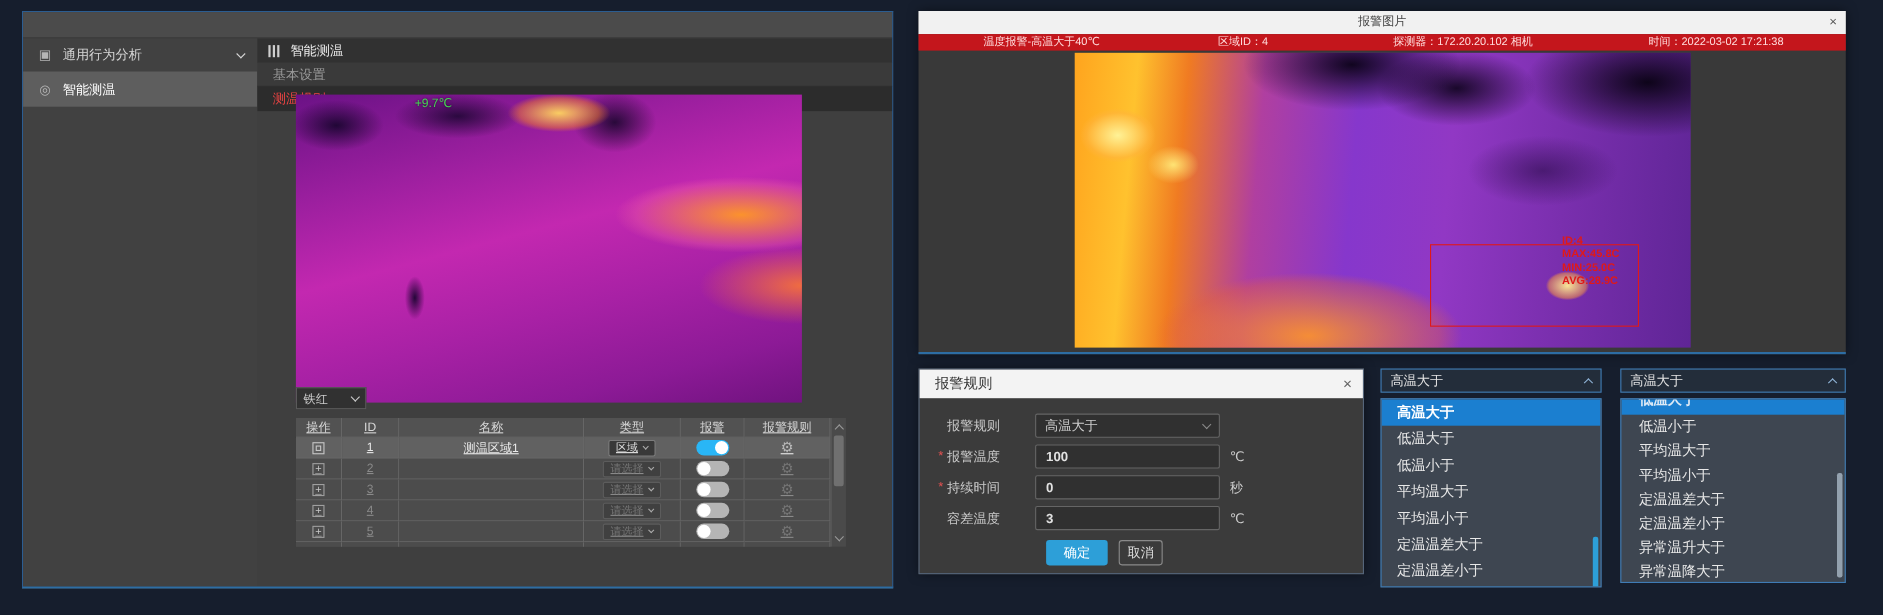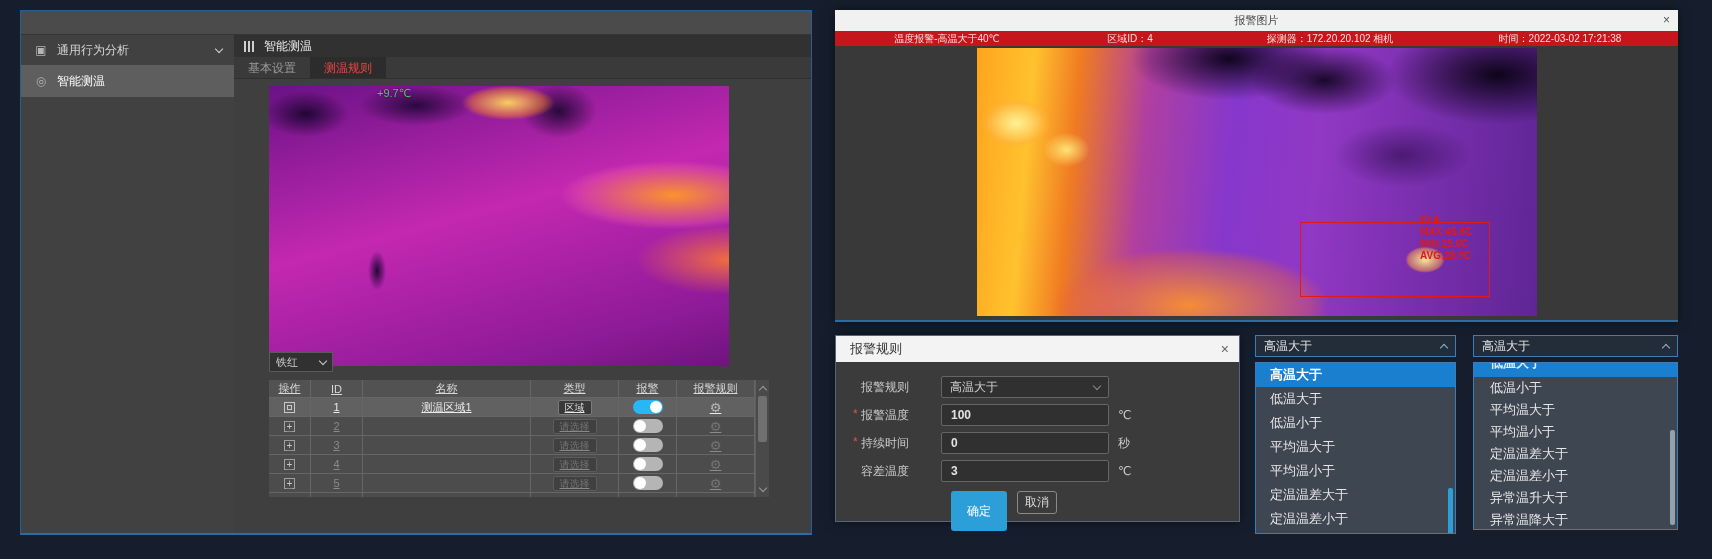--- a/index.html
+++ b/index.html
@@ -15,21 +15,21 @@
   .sb-item .ico{width:16px;margin-right:8px;color:#b5b5b5;font-size:12px;text-align:center;}
   .sb-item .lbl{flex:1;}
   .sb-item.sel{background:#5e5e5e;height:32px;color:#fff;}
   .cv{width:6px;height:6px;border-right:1px solid currentColor;border-bottom:1px solid currentColor;
       display:inline-block;transform:rotate(45deg);margin-top:-3px;}
   .cv.up{transform:rotate(-135deg);margin-top:3px;}
   .lw-main{position:absolute;left:213px;top:24px;right:0;bottom:0;background:#3f3f3f;}
   .lw-header{height:22px;background:#313131;display:flex;align-items:center;padding-left:10px;color:#ececec;font-size:12px;}
   .bars{display:inline-flex;gap:2px;margin-right:10px;}
   .bars i{width:2px;height:11px;background:#cfcfcf;display:inline-block;}
-  .lw-tabs{height:22px;background:#3a3a3a;display:flex;border-bottom:1px solid #2f2f2f;}
+  .lw-tabs{height:22px;background:#3a3a3a;display:flex;border-bottom:1px solid #2f2f2f;flex-direction:column;}
   .tab{padding:0 14px;line-height:22px;font-size:12px;color:#9a9a9a;cursor:pointer;}
   .tab.active{background:#2c2c2c;color:#ef4444;}
   .thermal1{position:absolute;left:35px;top:51px;width:460px;height:280px;
     background:
       radial-gradient(60px 22px at 52% 6%, rgba(255,214,96,.95), rgba(255,140,30,.45) 60%, rgba(0,0,0,0) 78%),
       radial-gradient(140px 42px at 88% 39%, rgba(255,152,38,.95), rgba(243,96,160,.35) 68%, rgba(0,0,0,0) 82%),
       radial-gradient(120px 45px at 100% 62%, rgba(255,122,48,.85), rgba(0,0,0,0) 78%),
       radial-gradient(60px 32px at 8% 10%, rgba(22,5,44,.9), rgba(0,0,0,0) 72%),
       radial-gradient(80px 28px at 32% 7%, rgba(26,6,48,.85), rgba(0,0,0,0) 72%),
       radial-gradient(50px 36px at 63% 9%, rgba(20,5,40,.85), rgba(0,0,0,0) 76%),
@@ -43,21 +43,21 @@
   .t-grid{width:486px;}
   .t-row{display:flex;height:19px;}
   .t-row.hdr{height:18px;background:#525252;}
   .t-cell{border-right:1px solid #666;border-bottom:1px solid #666;display:flex;align-items:center;justify-content:center;
     font-size:11px;color:#cfcfcf;overflow:hidden;text-decoration:underline;}
   .t-row.hdr .t-cell{color:#d8d8d8;background:#525252;}
   .w-op{width:42px;}.w-id{width:52px;}.w-name{width:168px;}.w-type{width:88px;}.w-al{width:58px;}.w-rule{width:78px;}
   .t-row.r1 .t-cell{background:#616161;color:#eaeaea;}
   .t-row.dim .t-cell{background:#4c4c4c;color:#8a8a8a;}
   .chip{display:inline-flex;align-items:center;gap:5px;background:#393939;border:1px solid #7c7c7c;border-radius:2px;
-    padding:0 6px;height:15px;font-size:10px;color:#ddd;cursor:pointer;flex-direction:column;}
+    padding:0 6px;height:15px;font-size:10px;color:#ddd;cursor:pointer;}
   .chip .cv{width:4px;height:4px;color:#aaa;}
   .chip.dis{border-color:#5c5c5c;color:#757575;background:#404040;}
   .tg{width:30px;height:14px;border-radius:8px;background:#b5b5b5;position:relative;display:inline-block;cursor:pointer;}
   .tg::after{content:"";position:absolute;width:12px;height:12px;border-radius:50%;background:#fff;top:1px;left:1px;}
   .tg.on{background:#29b6f6;}
   .tg.on::after{left:17px;}
   .gear{font-size:13px;color:#b9b9b9;cursor:pointer;}
   .gear.dim{color:#757575;}
   .ic-frame{width:11px;height:11px;border:1px solid #c7c7c7;position:relative;display:inline-block;cursor:pointer;}
   .ic-frame::after{content:"";position:absolute;left:2px;top:2px;right:2px;bottom:2px;border:1px solid #c7c7c7;}
@@ -97,21 +97,21 @@
     font-size:13px;color:#333;padding-left:14px;}
   .rd-close{position:absolute;right:10px;top:0;line-height:26px;color:#666;font-size:14px;cursor:pointer;}
   .rd-row{position:absolute;left:0;height:22px;width:100%;}
   .rd-star{position:absolute;left:17px;top:3px;color:#e05050;font-size:12px;}
   .rd-lbl{position:absolute;left:25px;top:0;line-height:22px;font-size:12px;color:#c9c9c9;}
   .rd-ctrl{position:absolute;left:105px;top:0;width:168px;height:22px;background:#303030;border:1px solid #656565;
     border-radius:2px;color:#cfcfcf;font-size:12px;display:flex;align-items:center;justify-content:space-between;padding:0 8px;}
   .rd-input{position:absolute;left:105px;top:0;width:168px;height:22px;background:#303030;border:1px solid #656565;
     border-radius:2px;color:#e2e2e2;font-size:12px;font-weight:bold;padding:0 9px;outline:none;}
   .rd-unit{position:absolute;left:282px;top:0;line-height:22px;font-size:12px;color:#cccccc;}
-  .btn-ok{position:absolute;left:115px;top:155px;width:56px;height:40px;background:#2d9fd8;border:none;border-radius:3px;
+  .btn-ok{position:absolute;left:115px;top:155px;width:56px;height:23px;background:#2d9fd8;border:none;border-radius:3px;
     color:#fff;font-size:12px;cursor:pointer;}
   .btn-cancel{position:absolute;left:181px;top:155px;width:40px;height:23px;background:#3b3b3b;border:1px solid #8a8a8a;
     border-radius:3px;color:#dddddd;font-size:12px;cursor:pointer;}
 
   
   .dd-header{position:absolute;top:0;left:0;right:0;height:22px;background:#232d3a;border:1px solid #3f7cb6;
     display:flex;align-items:center;justify-content:space-between;padding:0 8px;color:#e4e4e4;font-size:12px;cursor:pointer;}
   .dd-header .cv{color:#8fb3d6;}
   .dd-menu{position:absolute;left:0;top:27px;right:0;background:#3e4651;border:1px solid #3f7cb6;overflow:hidden;}
   #dd-left{position:absolute;left:1255px;top:335px;width:201px;height:200px;}

